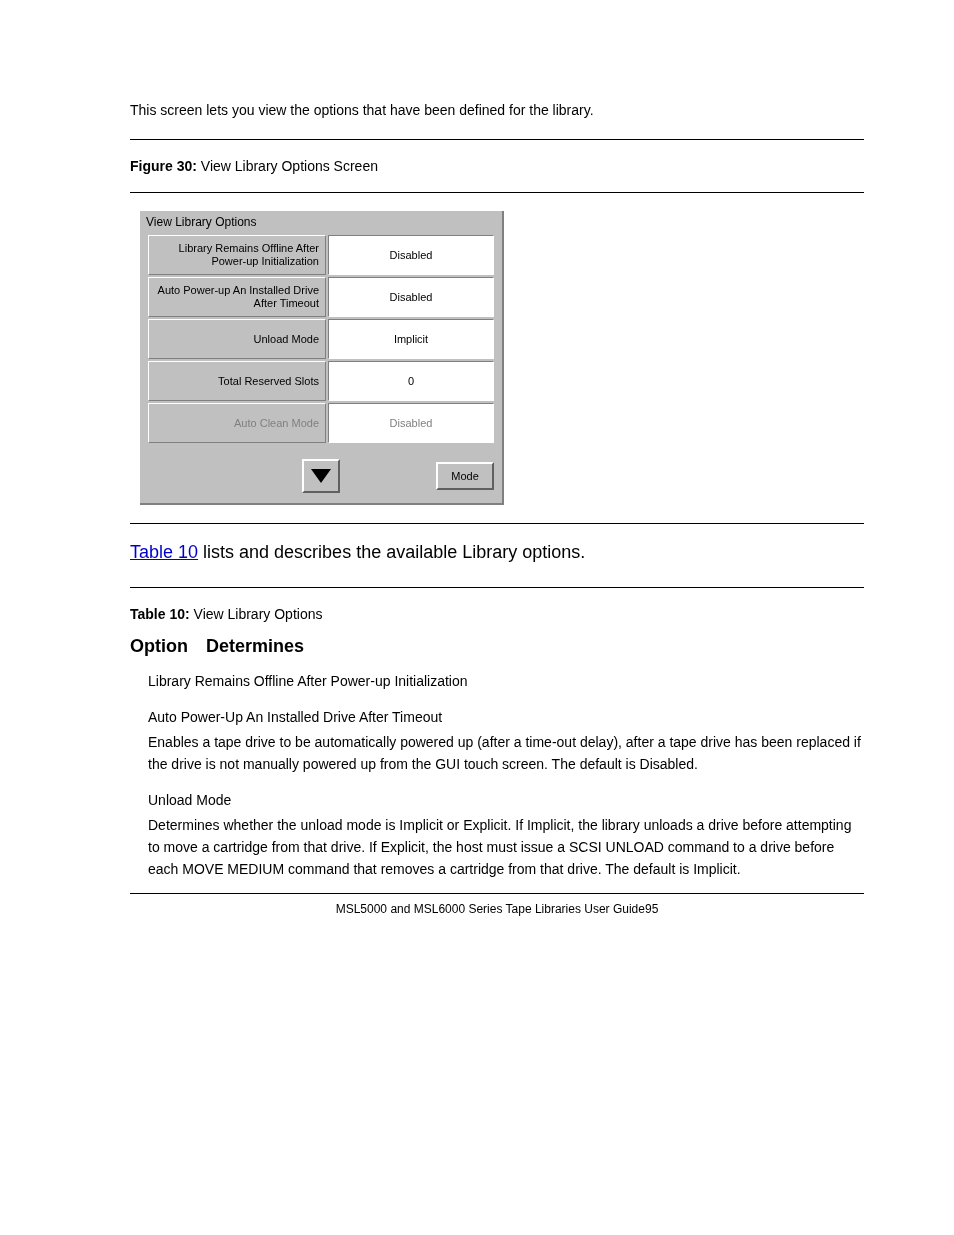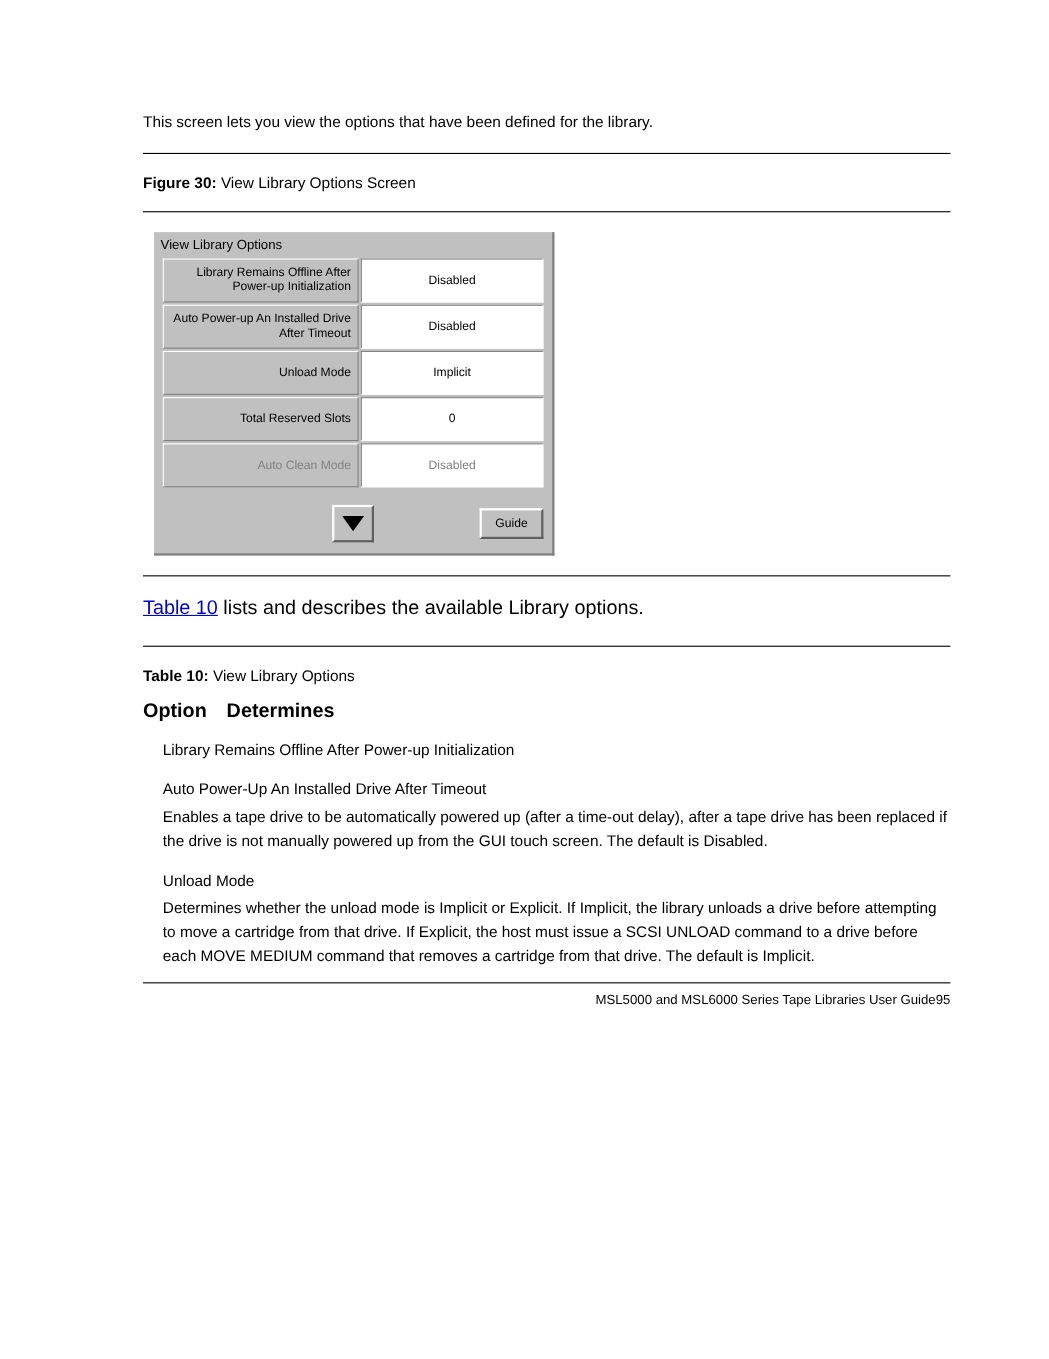--- a/index.html
+++ b/index.html
@@ -153,21 +153,21 @@
     right: 0;
     bottom: 70px;
     padding: 0 90px 0 130px;
     font-size: 12px;
   }
   .footer .rule {
     margin-bottom: 8px;
   }
   .footer-line {
     display: flex;
-    justify-content: flex-end;
+    justify-content: center;
     color: #000;
   }
   .fig-link-row {
     font-size: 18px;
     margin: 6px 0 24px 0;
   }
 </style>
 </head>
 <body>
 
@@ -214,21 +214,21 @@
 
     </div>
     <div class="dialog-footer">
       <div class="arrow-btn">
         <span>
           <svg width="20" height="14" viewBox="0 0 20 14">
               <polygon points="0,0 20,0 10,14" fill="#000"></polygon>
             </svg>
         </span>
       </div>
-      <div class="back-btn">Guide</div>
+      <div class="back-btn">Mode</div>
     </div>
   </div>
 
   <hr class="rule">
 
   <p class="fig-link-row">
     <span class="link">Table 10</span><span> lists and describes the available Library options.</span>
   </p>
 
   <hr class="rule">

